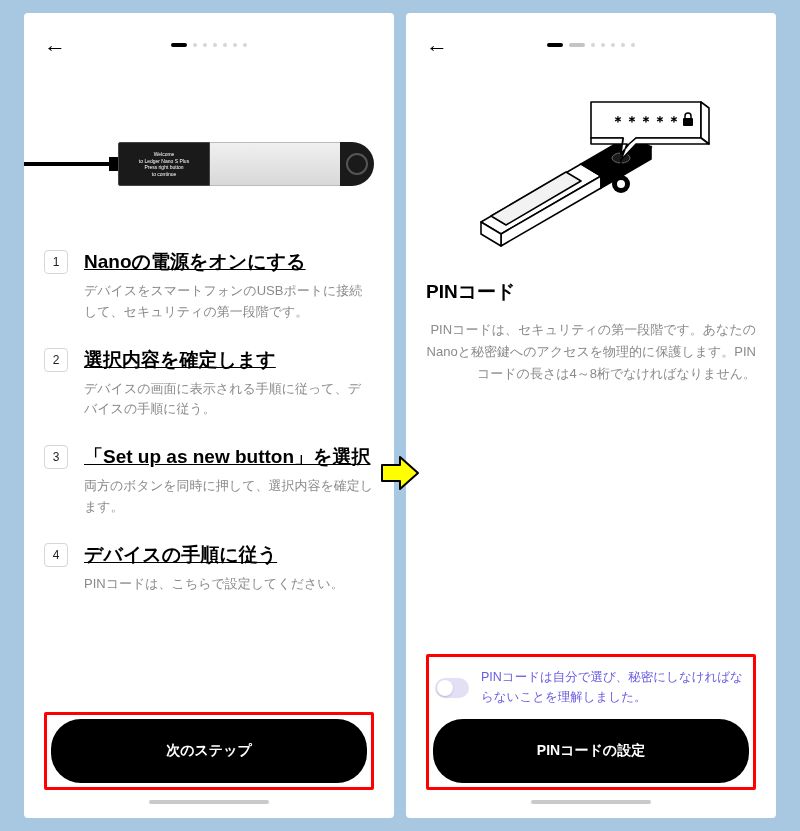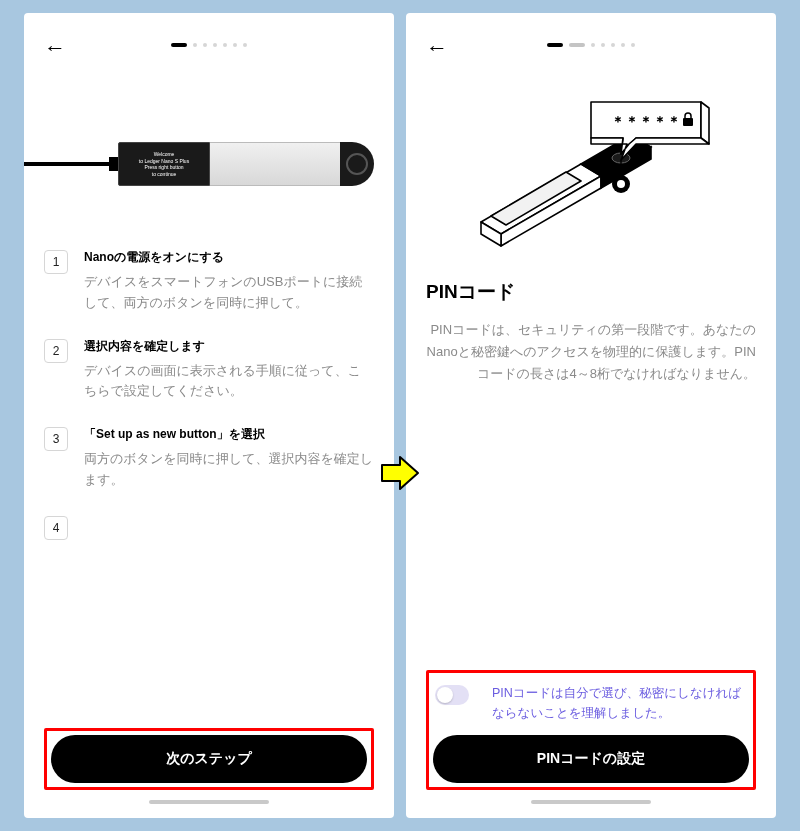--- a/index.html
+++ b/index.html
@@ -139,40 +139,41 @@
     align-items: center;
     justify-content: center;
     font-size: 12px;
     font-weight: 500;
     color: #222;
     flex-shrink: 0;
     margin-top: 1px;
   }
   .step-body { flex: 1; }
   .step-title {
-    font-size: 12px;
+    font-size: 19px;
     font-weight: 700;
     color: #000;
     margin-bottom: 6px;
+    text-decoration: underline;
   }
   .step-desc {
     font-size: 13px;
     color: #8a8a8a;
     line-height: 1.6;
   }
 
   .cta-wrap {
     border: 3px solid #ff0000;
     padding: 4px;
     border-radius: 2px;
   }
   .cta-wrap.tall { padding: 6px 4px 4px 4px; }
   .cta-btn {
     width: 100%;
-    height: 48px;
+    height: 64px;
     background: #000;
     color: #fff;
     border: none;
     border-radius: 30px;
     font-size: 14px;
     font-weight: 700;
     cursor: pointer;
   }
   .home-indicator {
     width: 120px;
@@ -201,22 +202,22 @@
   .pin-desc {
     font-size: 13px;
     color: #8a8a8a;
     line-height: 1.7;
     text-align: right;
   }
   .spacer { flex: 1; }
 
   .consent {
     display: flex;
-    gap: 23px;
-    align-items: flex-start;
+    gap: 12px;
+    align-items: center;
     margin-bottom: 2px;
     padding: 4px 2px 10px 2px;
   }
   .toggle {
     width: 34px;
     height: 20px;
     background: #e3e0f5;
     border-radius: 12px;
     position: relative;
     flex-shrink: 0;
@@ -276,39 +277,43 @@
       <div class="dev-body"></div>
       <div class="dev-cap"></div>
     </div>
   </div>
 
   <div class="steps">
     <div class="step">
       <div class="step-num">1</div>
       <div class="step-body">
         <div class="step-title">Nanoの電源をオンにする</div>
-        <div class="step-desc">デバイスをスマートフォンのUSBポートに接続して、両方のボタンを同時に押して。</div>
+        <div class="step-desc">デバイスをスマートフォンのUSBポートに接続して、セキュリティの第一段階です。</div>
       </div>
     </div>
     <div class="step">
       <div class="step-num">2</div>
       <div class="step-body">
         <div class="step-title">選択内容を確定します</div>
-        <div class="step-desc">デバイスの画面に表示される手順に従って、こちらで設定してください。</div>
+        <div class="step-desc">デバイスの画面に表示される手順に従って、デバイスの手順に従う。</div>
       </div>
     </div>
     <div class="step">
       <div class="step-num">3</div>
       <div class="step-body">
         <div class="step-title">「Set up as new button」を選択</div>
         <div class="step-desc">両方のボタンを同時に押して、選択内容を確定します。</div>
       </div>
     </div>
     <div class="step">
       <div class="step-num">4</div>
+      <div class="step-body">
+        <div class="step-title">デバイスの手順に従う</div>
+        <div class="step-desc">PINコードは、こちらで設定してください。</div>
+      </div>
     </div>
   </div>
 
   <div class="cta-wrap">
     <button class="cta-btn">次のステップ</button>
   </div>
   <div class="home-indicator"></div>
 </div>
 
 <svg class="arrow-between" width="40" height="36">

